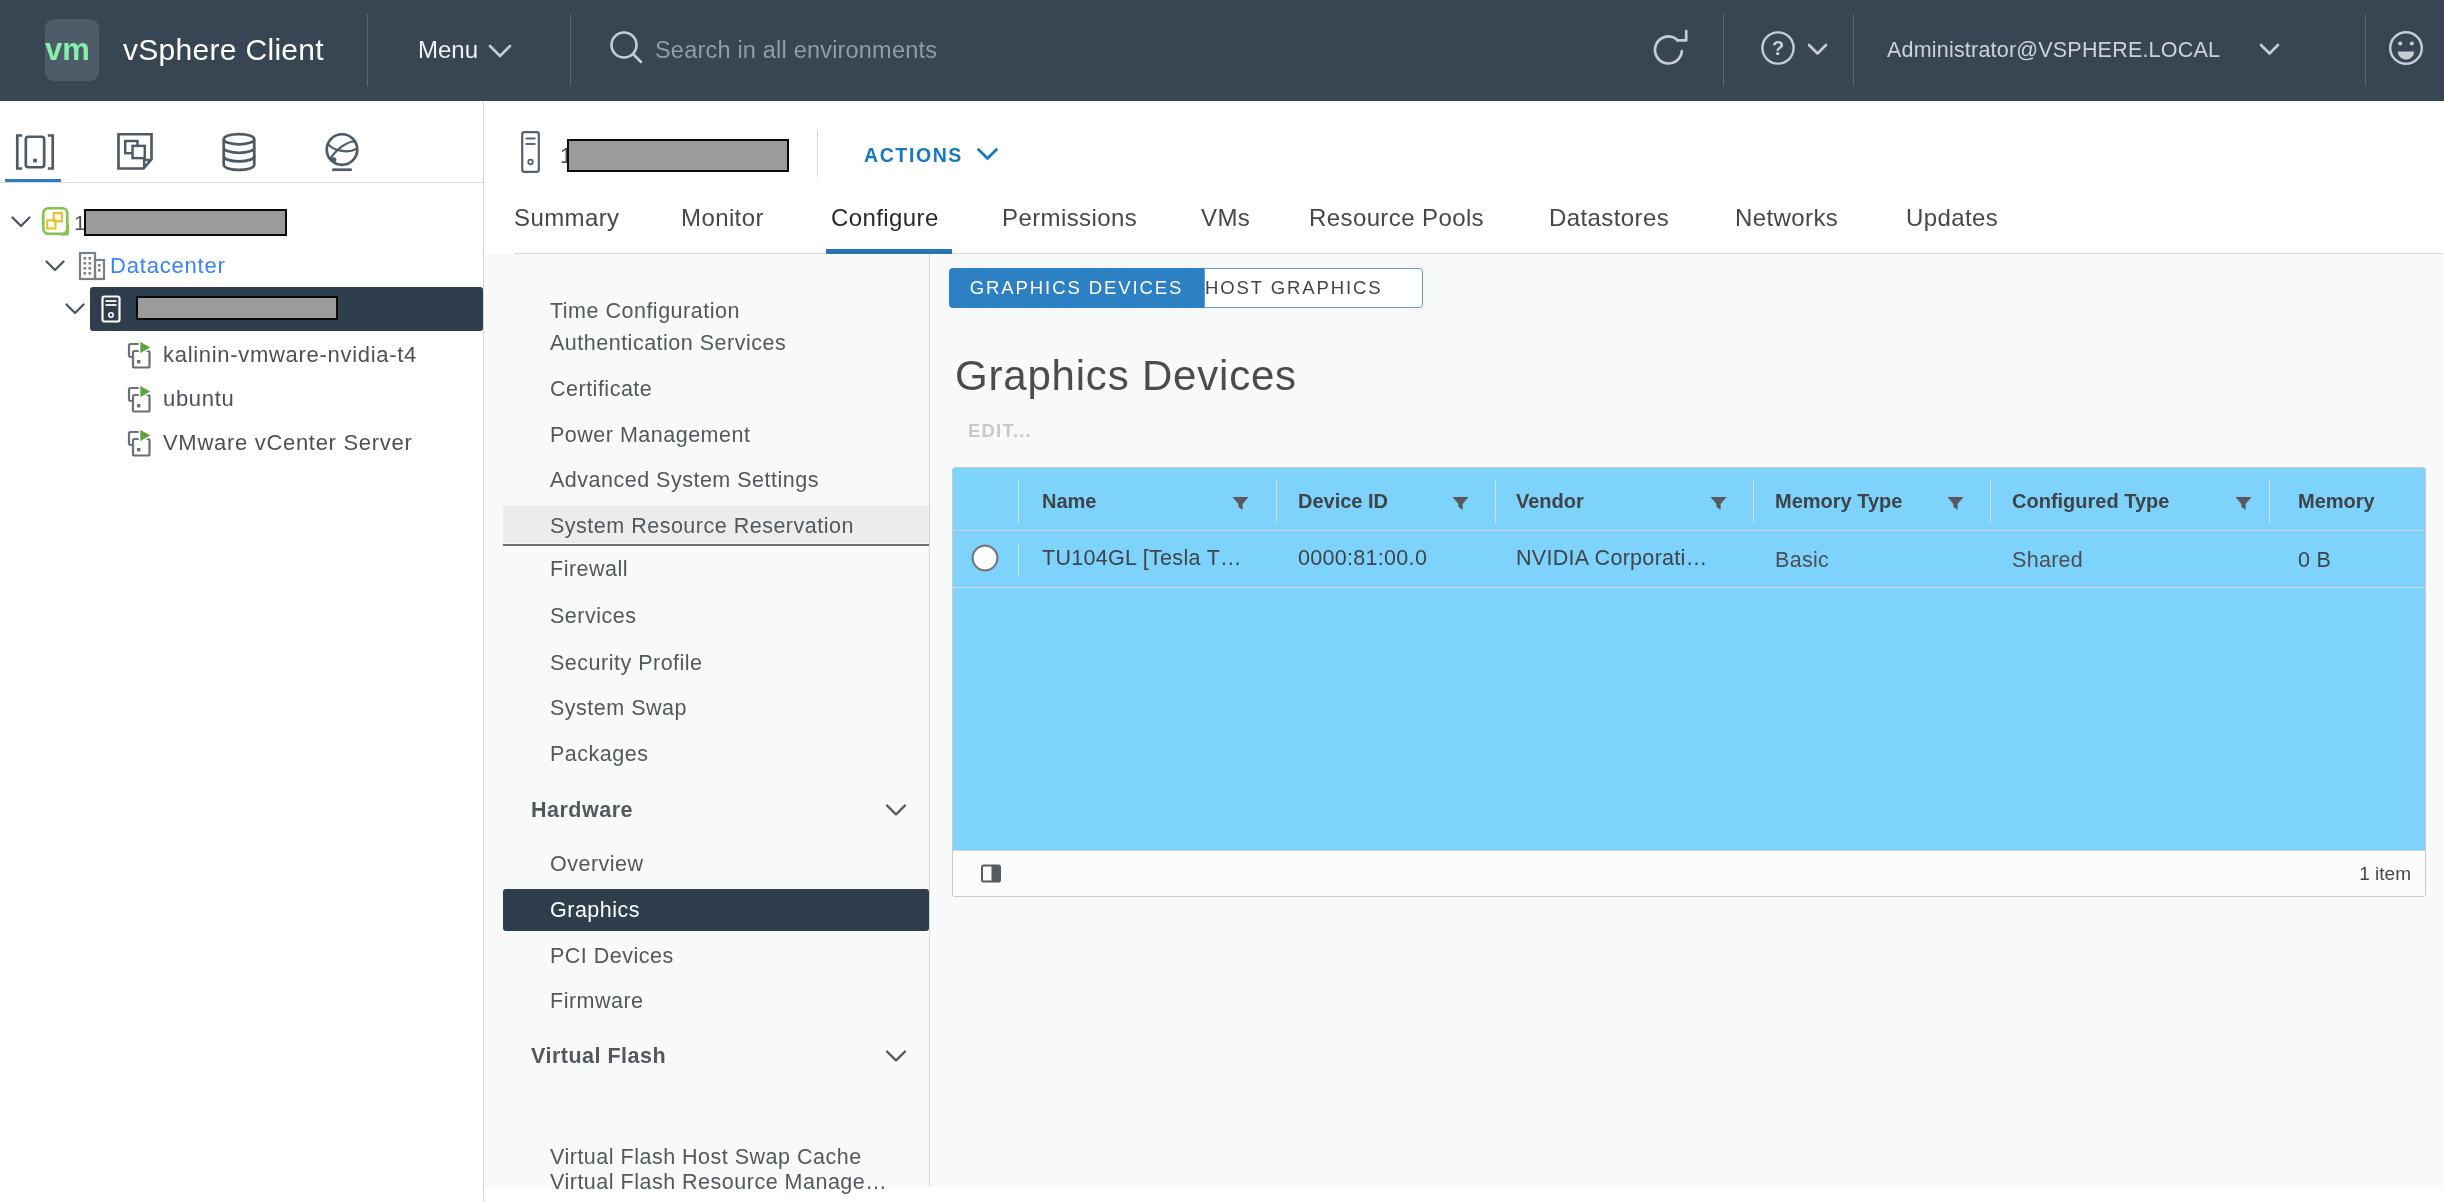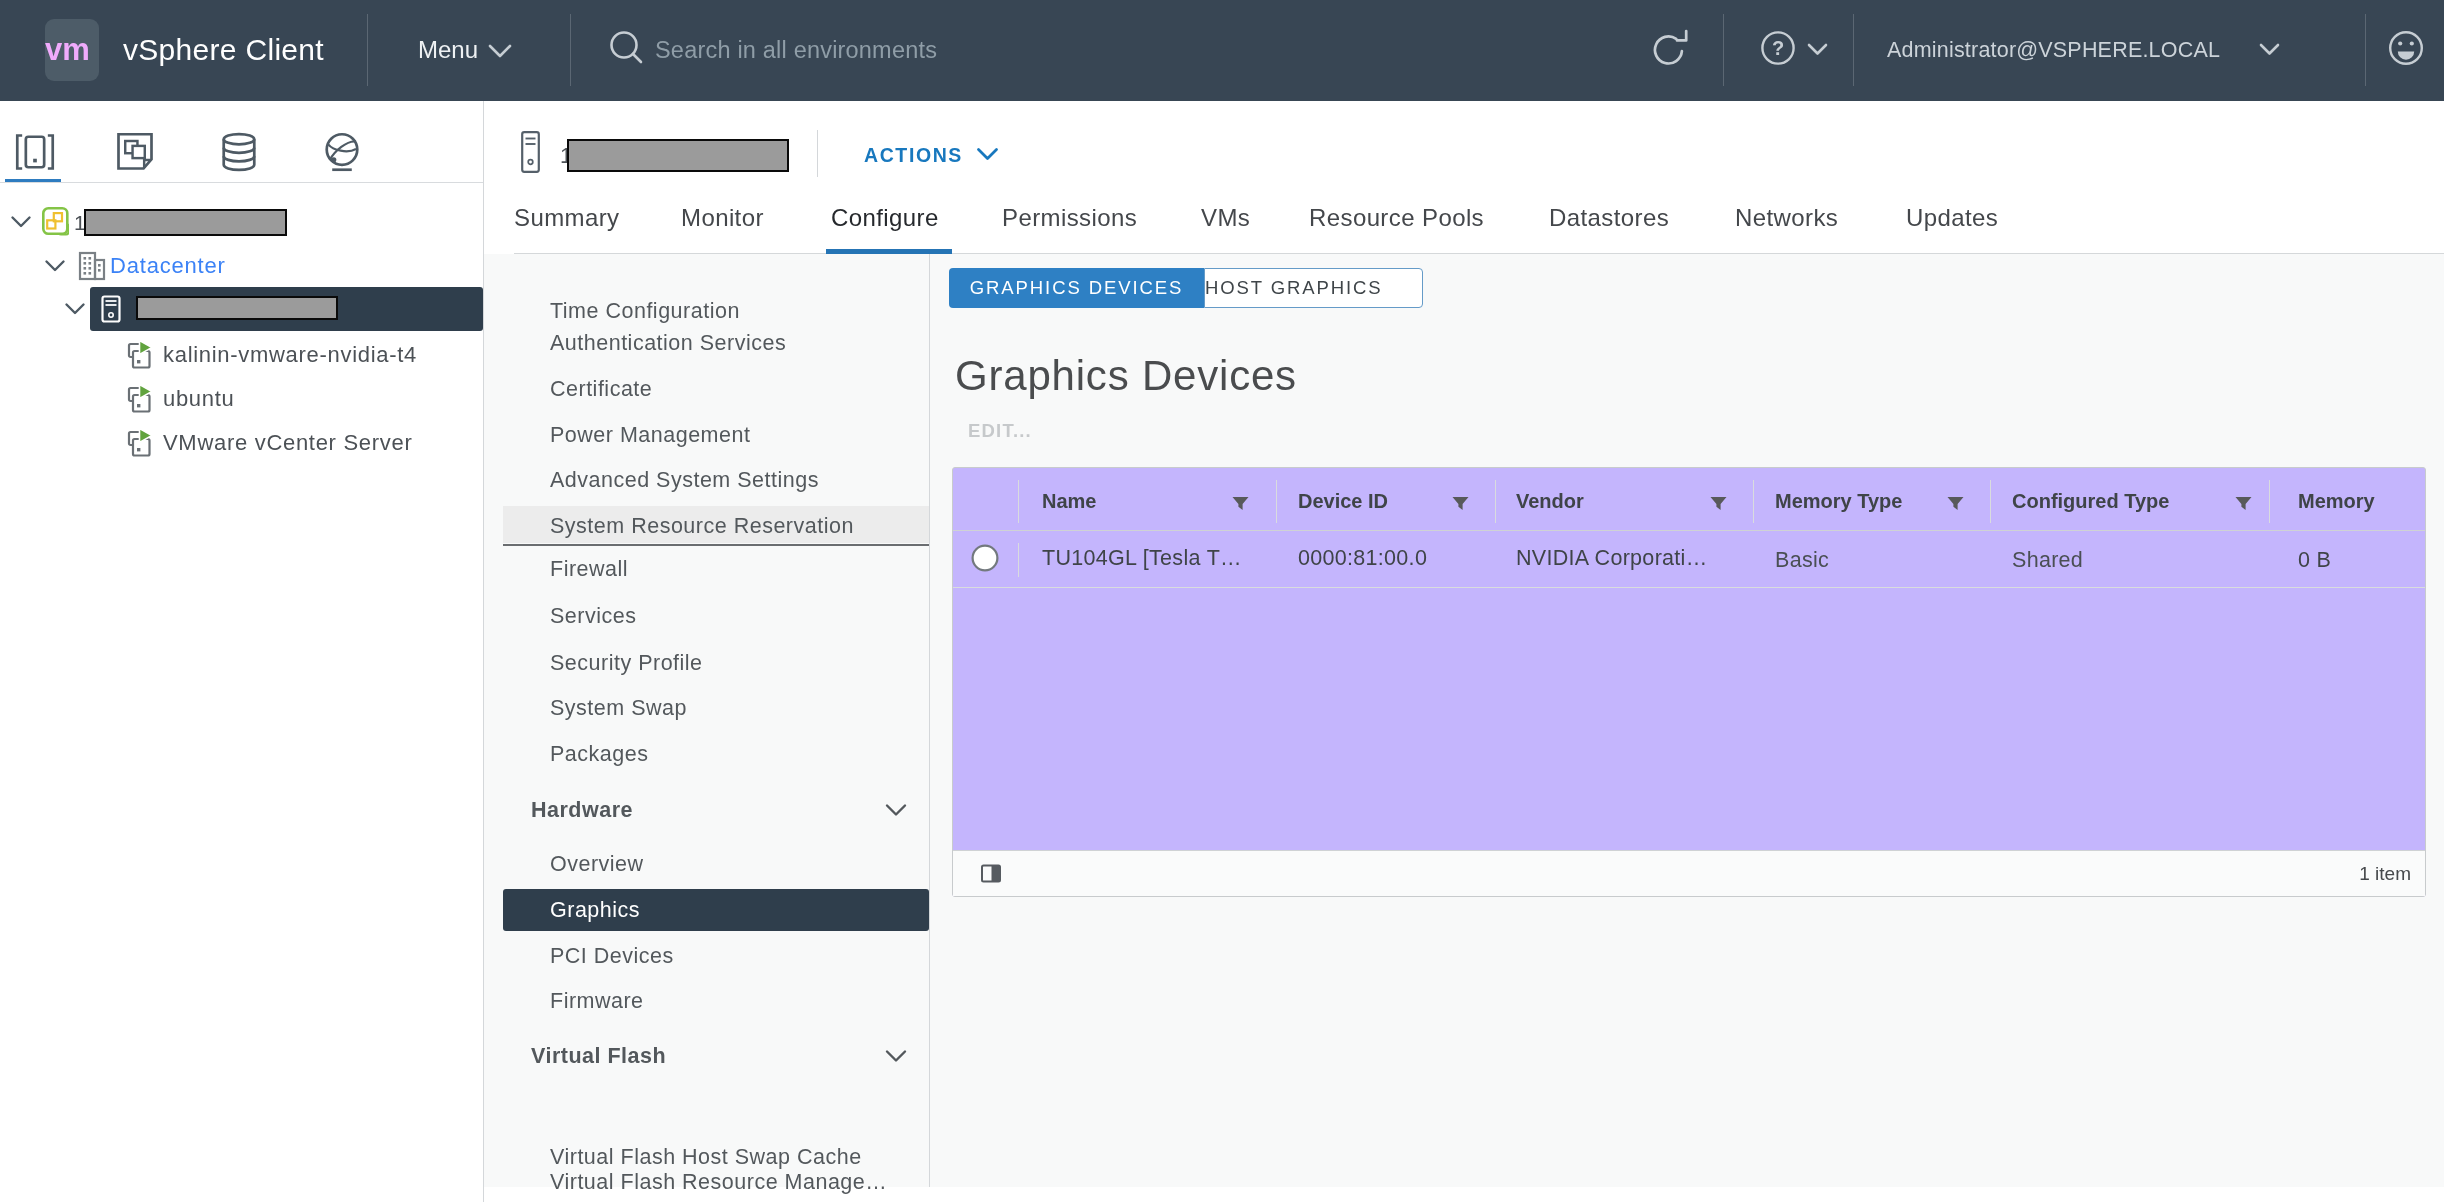--- a/index.html
+++ b/index.html
@@ -31,21 +31,21 @@
       <polygon points="12.5,0.6 25,7.5 12.5,14.4" fill="#61a33e" stroke="#fff" stroke-width="1.6"></polygon>
     </g>
     <g id="funnel">
       <path d="M0 0 H16 L10.1 7 V13 L5.9 9.8 V7 Z" fill="#58595b"></path>
     </g>
   </defs>
 </svg>
 
 <div class="a" id="hdr">
   <div class="a" style="left:45px;top:19px;width:54px;height:62px;border-radius:9px;background:#4d5c68;">
-    <div class="txt" style="left:0;top:0;width:30px;height:58px;line-height:62px;text-align:center;color:#f0abfc;font-size:31px;font-weight:bold;letter-spacing:0px;">vm</div>
+    <div class="txt" style="left:0;top:0;width:30px;height:58px;line-height:62px;text-align:center;color:#86efac;font-size:31px;font-weight:bold;letter-spacing:0px;">vm</div>
   </div>
   <div class="txt" style="left:123px;top:0;height:101px;line-height:99px;color:#fefefe;font-size:30px;font-weight:400;letter-spacing:0.3px;">vSphere Client</div>
   <div class="hdiv" style="left:367px;"></div>
   <div class="txt" style="left:418px;top:0;height:101px;line-height:99px;color:#eef1f3;font-size:24px;">Menu</div>
   <svg class="a" style="left:487px;top:43px;" width="26" height="16" viewBox="0 0 26 16">
         <polyline points="3,3 13,13 23,3" fill="none" stroke="#c6cdd3" stroke-width="2.6" stroke-linecap="round" stroke-linejoin="round"></polyline>
       </svg>
   <div class="hdiv" style="left:570px;"></div>
   <svg class="a" style="left:606px;top:28px;" width="42" height="42" viewBox="0 0 42 42">
     <circle cx="18" cy="17" r="12.5" fill="none" stroke="#c6cdd3" stroke-width="2.6"></circle>
@@ -234,21 +234,21 @@
 
   <div class="a" style="left:19px;top:14px;width:255px;height:40px;background:#2e80c4;border-radius:4px 0 0 4px;">
     <div class="txt" style="left:0;top:0;width:255px;height:40px;line-height:40px;text-align:center;color:#fff;font-size:18.5px;letter-spacing:1.9px;">GRAPHICS DEVICES</div>
   </div>
   <div class="a" style="left:274px;top:14px;width:219px;height:40px;background:#fff;border:1px solid #659bc8;box-sizing:border-box;border-radius:0 4px 4px 0;">
     <div class="txt" style="left:0;top:0;width:217px;height:38px;line-height:38px;text-align:left;color:#3f4549;font-size:18.5px;letter-spacing:1.9px;">HOST GRAPHICS</div>
   </div>
   <div class="txt" style="left:25px;top:99px;height:46px;line-height:46px;font-size:42px;letter-spacing:0.8px;color:#4a4c4e;">Graphics Devices</div>
   <div class="txt" style="left:38px;top:163px;height:28px;line-height:28px;font-size:18.5px;font-weight:bold;letter-spacing:1.2px;color:#c6c9cb;">EDIT...</div>
 
-  <div class="a" style="left:22px;top:213px;width:1474px;height:430px;background:#c4b5fd;border:1px solid #c8cbcd;border-radius:3px;box-sizing:border-box;">
+  <div class="a" style="left:22px;top:213px;width:1474px;height:430px;background:#7dd3fc;border:1px solid #c8cbcd;border-radius:3px;box-sizing:border-box;">
 
     <div class="a" style="left:0;top:0;width:1472px;height:63px;border-bottom:1px solid #cfd2d4;box-sizing:border-box;"></div>
     <div class="txt hc" style="left:89px;top:19px;">Name</div>
     <div class="txt hc" style="left:345px;top:19px;">Device ID</div>
     <div class="txt hc" style="left:563px;top:19px;">Vendor</div>
     <div class="txt hc" style="left:822px;top:19px;">Memory Type</div>
     <div class="txt hc" style="left:1059px;top:19px;">Configured Type</div>
     <div class="txt hc" style="left:1345px;top:19px;">Memory</div>
     <svg class="a" style="left:279px;top:29px;" width="17" height="13" viewBox="0 0 16 13">
           <use href="#funnel"></use>

